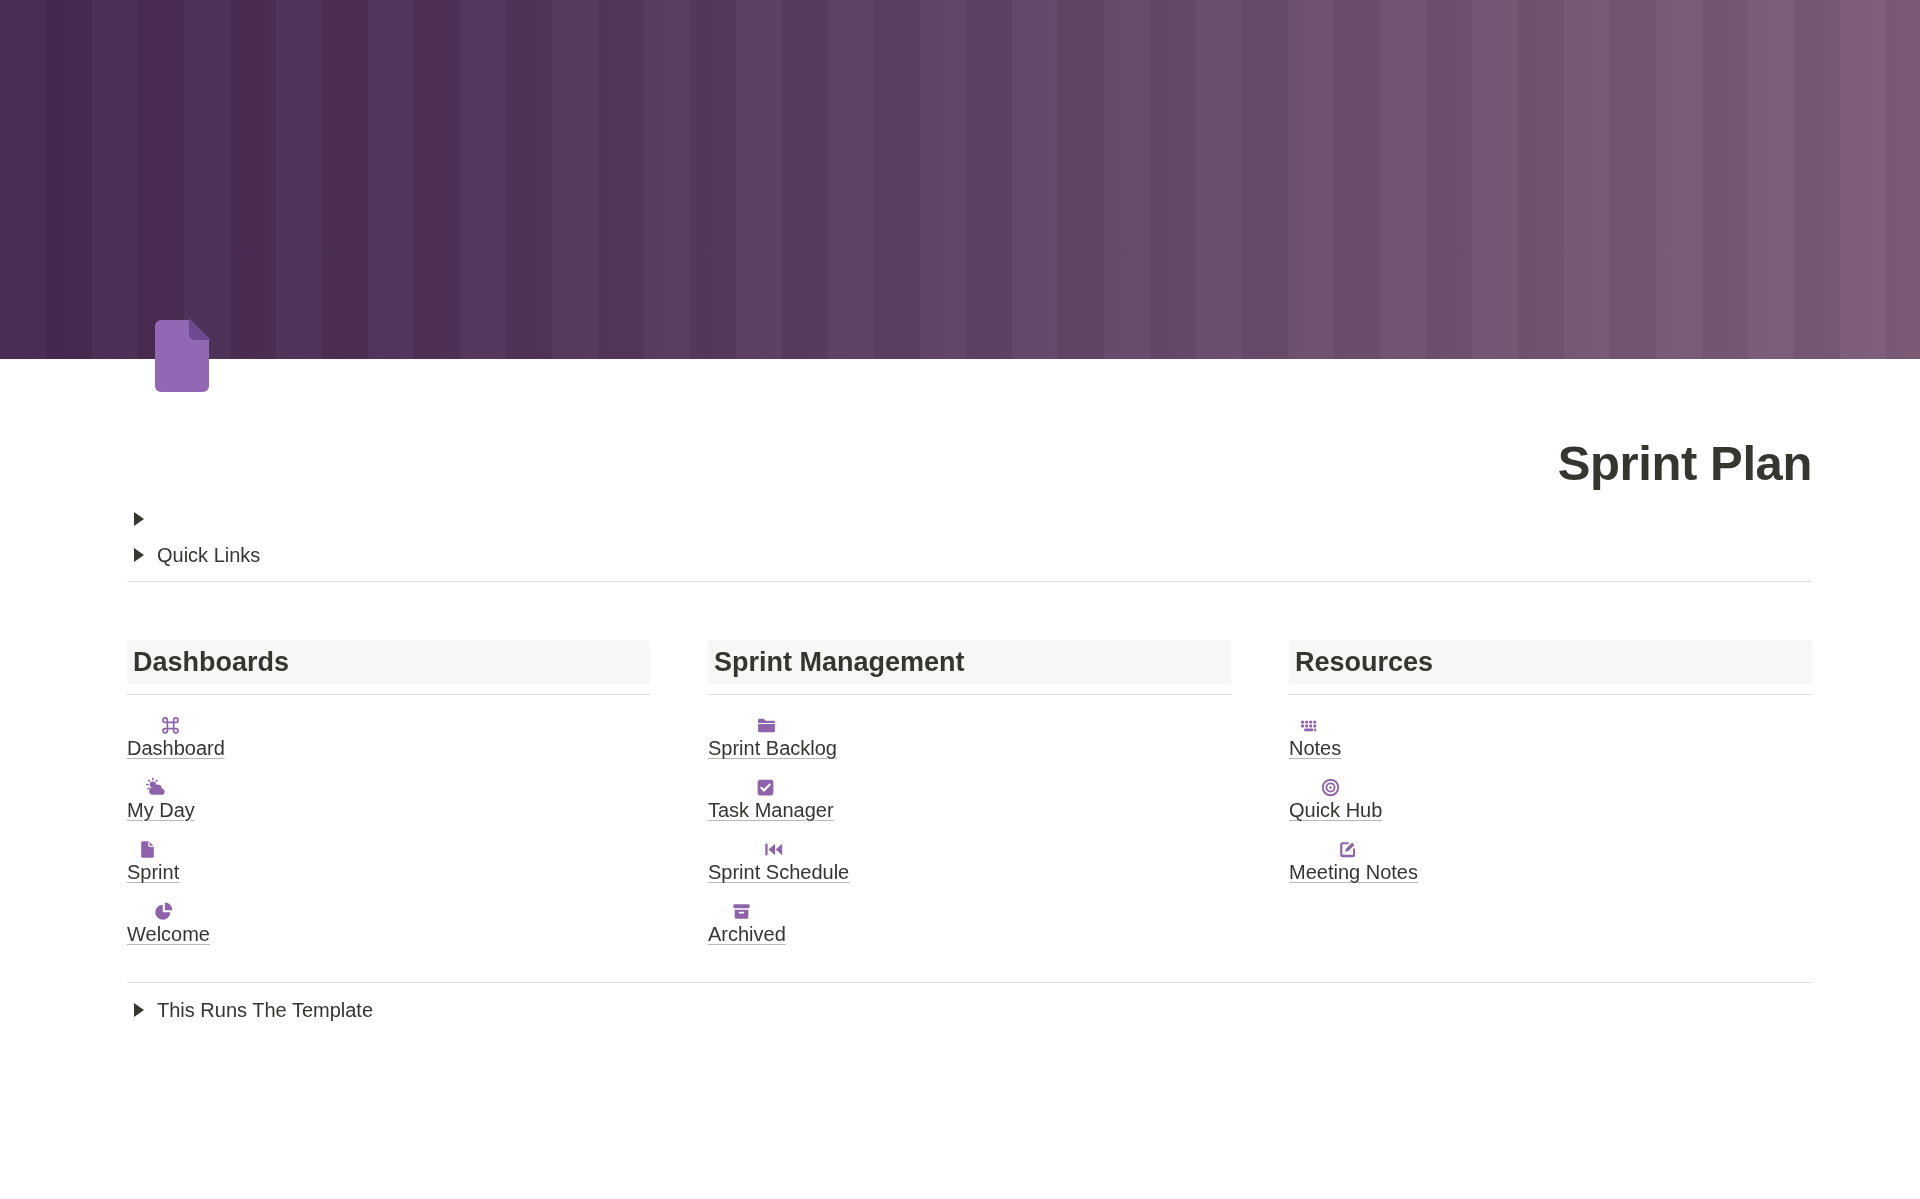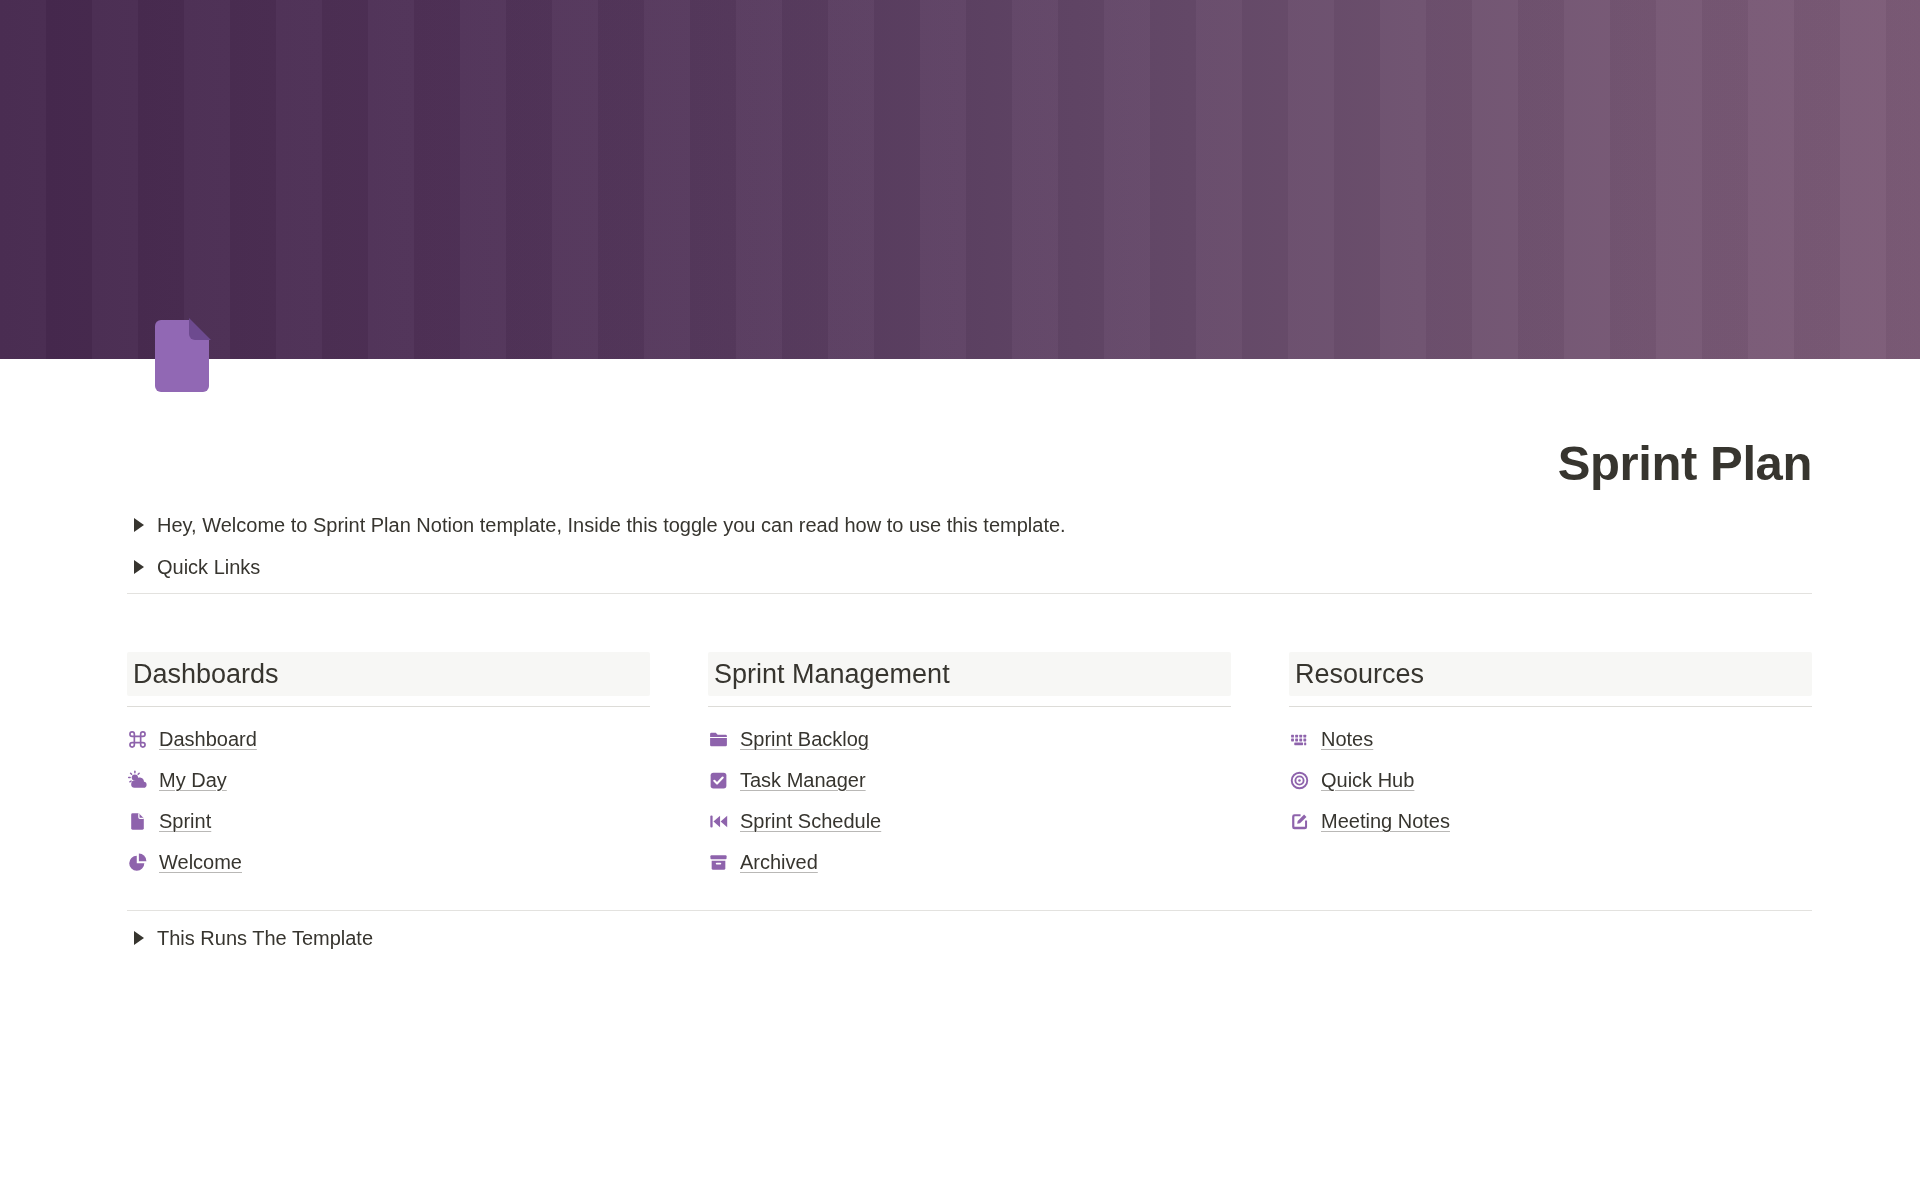--- a/index.html
+++ b/index.html
@@ -35,27 +35,27 @@
     width:0;height:0;border-top:7px solid transparent;border-bottom:7px solid transparent;
     border-left:10px solid #37352f;margin:0 13px 0 7px;flex:none;
   }
   .divider{height:1px;background:#e3e2df;margin-top:5px;}
   .divider.d2{margin-top:27px;}
   .columns{
     display:grid;grid-template-columns:1fr 1fr 1fr;column-gap:58px;margin-top:58px;
   }
   .col-header{
     background:#f7f7f5;border-radius:2px;padding:6px 8px 6px 6px;
-    font-size:27px;line-height:32px;font-weight:400;color:#37352f;
+    font-size:27px;line-height:32px;font-weight:700;color:#37352f;
   }
   .col-underline{height:1px;background:#dddcd8;margin-top:10px;}
   .links{margin-top:12px;}
   .link-item{
     display:flex;align-items:center;padding:8px 0;font-size:20px;line-height:25px;
-    cursor:pointer;width:fit-content;
+    cursor:pointer;width:fit-content;flex-direction:column;
   }
   .item-icon{
     width:21px;height:21px;color:#8e63ac;flex:none;margin-right:11px;
     display:flex;align-items:center;justify-content:center;
   }
   .item-icon svg{width:21px;height:21px;display:block;}
   .link-label{
     color:#37352f;
     text-decoration:underline;text-decoration-color:rgba(55,53,47,0.35);
     text-underline-offset:3px;text-decoration-thickness:1px;
@@ -86,21 +86,20 @@
       </svg>
     </span>
   </div>
 
   <div class="content">
 
     <h1 class="title">Sprint Plan</h1>
 
     <div class="toggle-row first">
       <span class="tri"></span>
-      <span>Hey, Welcome to Sprint Plan Notion template, Inside this toggle you can read how to use this template.</span>
     </div>
 
     <div class="toggle-row">
       <span class="tri"></span>
       <span>Quick Links</span>
     </div>
 
     <div class="divider"></div>
 
     <div class="columns">

